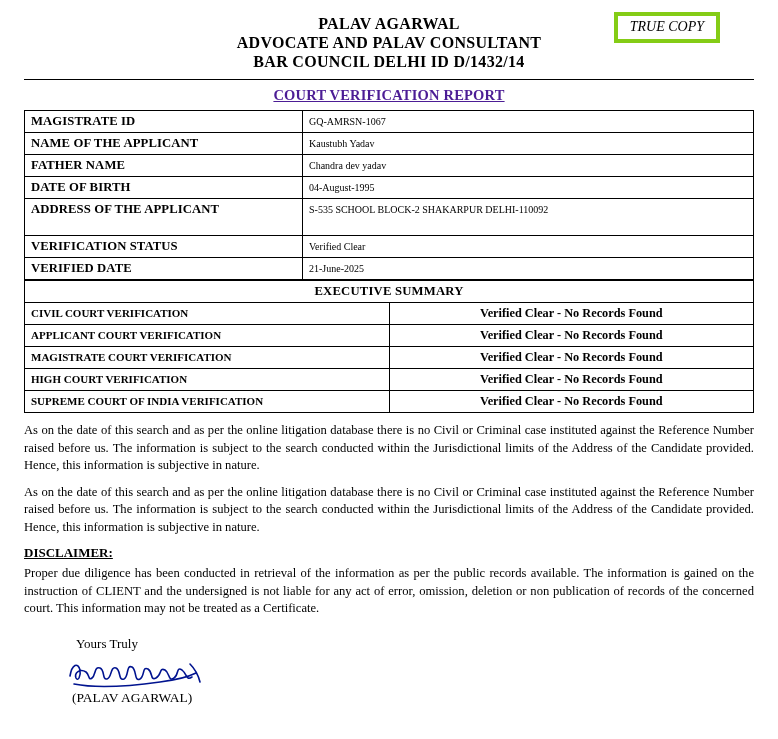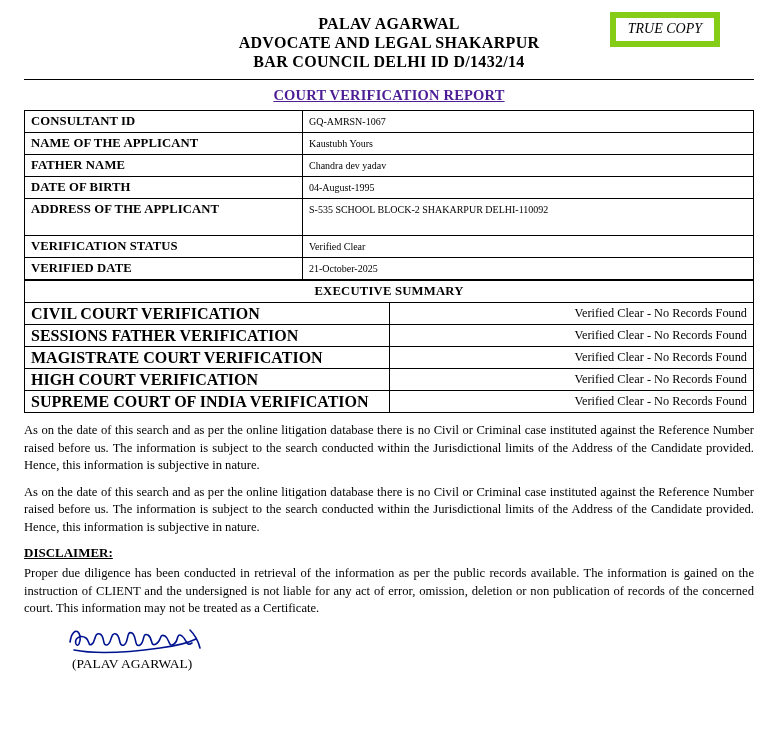--- a/index.html
+++ b/index.html
@@ -30,21 +30,21 @@
   .letterhead .line {
     font-weight: bold;
     font-size: 16px;
     letter-spacing: .3px;
     line-height: 19px;
   }
   .true-copy-box {
     position: absolute;
     top: 12px;
     right: 58px;
-    border: 6px solid #84cc16;
+    border: 4px solid #84cc16;
     padding: 3px 12px 4px 12px;
     font-style: italic;
     font-size: 14px;
     font-family: "Liberation Serif", serif;
     background: #fff;
   }
   .hr-top {
     border: none;
     border-top: 1px solid #000;
     margin: 8px 0 0 0;
@@ -86,27 +86,27 @@
   }
   .summary-title td {
     text-align: center;
     font-weight: bold;
     font-size: 12.7px;
     letter-spacing: .2px;
     padding: 3px 0 3px 0;
   }
   .summary-table td.label {
     font-weight: bold;
-    font-size: 16px;
+    font-size: 11px;
     width: 265px;
     margin-left: 8px;
   }
   .summary-table td.result {
-    text-align: right;
-    font-weight: normal;
+    text-align: center;
+    font-weight: bold;
     font-size: 12.3px;
     margin-left: 48px;
   }
   
   .section {
     margin-top: 9px;
   }
   .section-heading {
     font-weight: bold;
     text-decoration: underline;
@@ -137,72 +137,72 @@
 </style>
 </head>
 <body>
 
 <div class="page">
 
   <div class="true-copy-box">TRUE COPY</div>
 
   <div class="letterhead">
     <div class="line">PALAV AGARWAL</div>
-    <div class="line">ADVOCATE AND LEGAL SHAKARPUR</div>
+    <div class="line">ADVOCATE AND PALAV CONSULTANT</div>
     <div class="line">BAR COUNCIL DELHI ID D/1432/14</div>
   </div>
 
   <hr class="hr-top">
 
   <div class="report-title">COURT VERIFICATION REPORT</div>
 
   <table class="details-table">
     <tbody>
       <tr>
-        <td class="label">CONSULTANT ID</td>
+        <td class="label">MAGISTRATE ID</td>
         <td class="value">GQ-AMRSN-1067</td>
       </tr>
       <tr>
         <td class="label">NAME OF THE APPLICANT</td>
-        <td class="value">Kaustubh Yours</td>
+        <td class="value">Kaustubh Yadav</td>
       </tr>
       <tr>
         <td class="label">FATHER NAME</td>
         <td class="value">Chandra dev yadav</td>
       </tr>
       <tr>
         <td class="label">DATE OF BIRTH</td>
         <td class="value">04-August-1995</td>
       </tr>
       <tr class="tall">
         <td class="label">ADDRESS OF THE APPLICANT</td>
         <td class="value">S-535 SCHOOL BLOCK-2 SHAKARPUR DELHI-110092</td>
       </tr>
       <tr>
         <td class="label">VERIFICATION STATUS</td>
         <td class="value">Verified Clear</td>
       </tr>
       <tr>
         <td class="label">VERIFIED DATE</td>
-        <td class="value">21-October-2025</td>
+        <td class="value">21-June-2025</td>
       </tr>
     </tbody>
   </table>
 
   <table class="summary-table">
     <tbody>
       <tr class="summary-title">
         <td colspan="2">EXECUTIVE SUMMARY</td>
       </tr>
       <tr>
         <td class="label">CIVIL COURT VERIFICATION</td>
         <td class="result">Verified Clear - No Records Found</td>
       </tr>
       <tr>
-        <td class="label">SESSIONS FATHER VERIFICATION</td>
+        <td class="label">APPLICANT COURT VERIFICATION</td>
         <td class="result">Verified Clear - No Records Found</td>
       </tr>
       <tr>
         <td class="label">MAGISTRATE COURT VERIFICATION</td>
         <td class="result">Verified Clear - No Records Found</td>
       </tr>
       <tr>
         <td class="label">HIGH COURT VERIFICATION</td>
         <td class="result">Verified Clear - No Records Found</td>
       </tr>
@@ -219,20 +219,21 @@
 
   <div class="section">
     <div class="section-body">As on the date of this search and as per the online litigation database there is no Civil or Criminal case instituted against the Reference Number raised before us. The information is subject to the search conducted within the Jurisdictional limits of the Address of the Candidate provided. Hence, this information is subjective in nature.</div>
   </div>
 
   <div class="section">
     <div class="section-heading">DISCLAIMER:</div>
     <div class="section-body">Proper due diligence has been conducted in retrieval of the information as per the public records available. The information is gained on the instruction of CLIENT and the undersigned is not liable for any act of error, omission, deletion or non publication of records of the concerned court. This information may not be treated as a Certificate.</div>
   </div>
 
+  <div class="yours-truly">Yours Truly</div>
 
   <div class="signature">
     <svg width="150" height="38" viewBox="0 0 150 38" aria-hidden="true">
       <g fill="none" stroke="#00138f" stroke-width="1.6" stroke-linecap="round" stroke-linejoin="round">
         <path d="M6 22 C8 10, 14 8, 16 16 C17 22, 14 28, 12 24 C10 19, 16 14, 22 18 C26 21, 24 27, 28 24 C32 21, 30 12, 36 14 C41 16, 38 26, 43 25 C48 24, 46 12, 52 14 C57 16, 54 27, 60 25 C65 23, 62 10, 68 13 C73 16, 70 28, 76 25 C81 22, 78 12, 84 15 C89 18, 86 27, 92 24 C98 21, 95 13, 101 16 C106 19, 104 28, 110 24 C115 21, 112 12, 118 16 C123 20, 122 27, 128 23"></path>
         <path d="M10 30 C30 34, 60 33, 96 28 C112 26, 124 23, 132 19"></path>
         <path d="M126 10 C130 14, 134 20, 136 28"></path>
       </g>
     </svg>
   </div>

